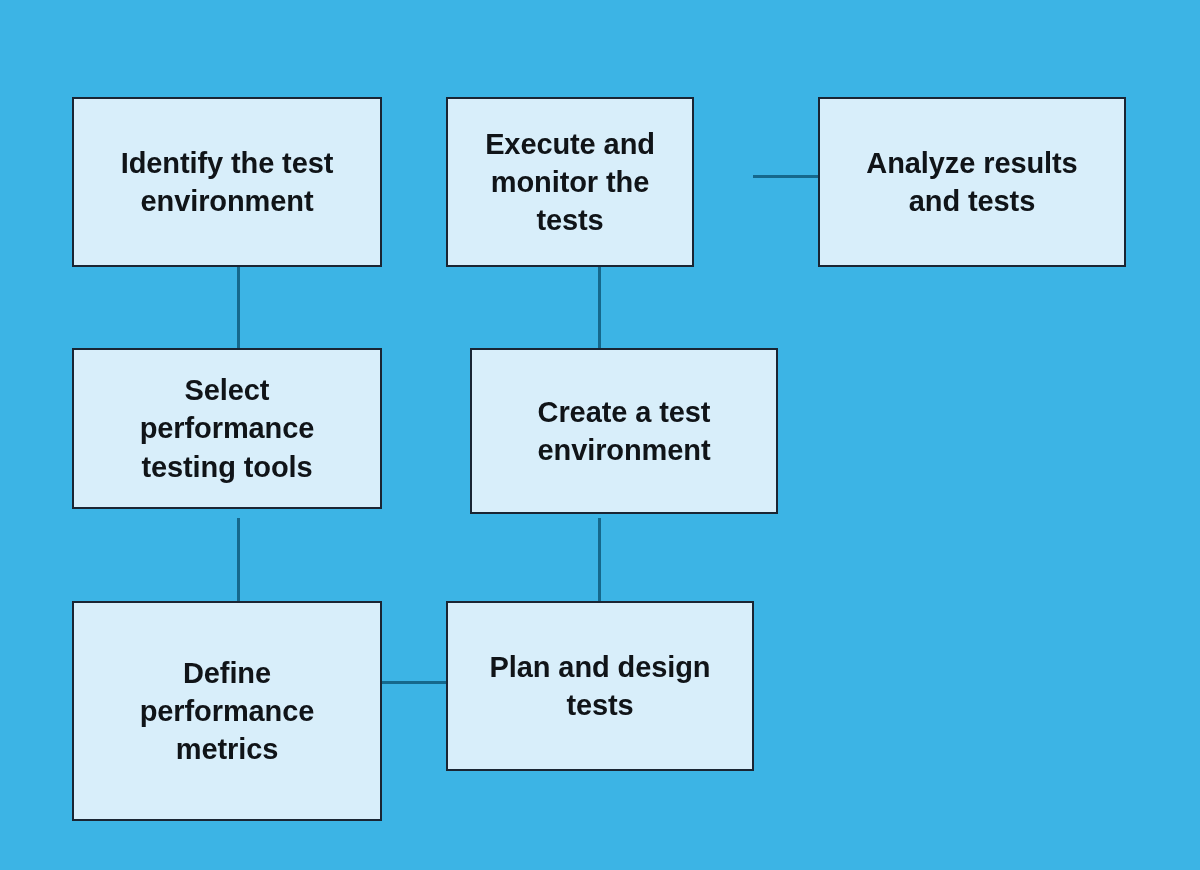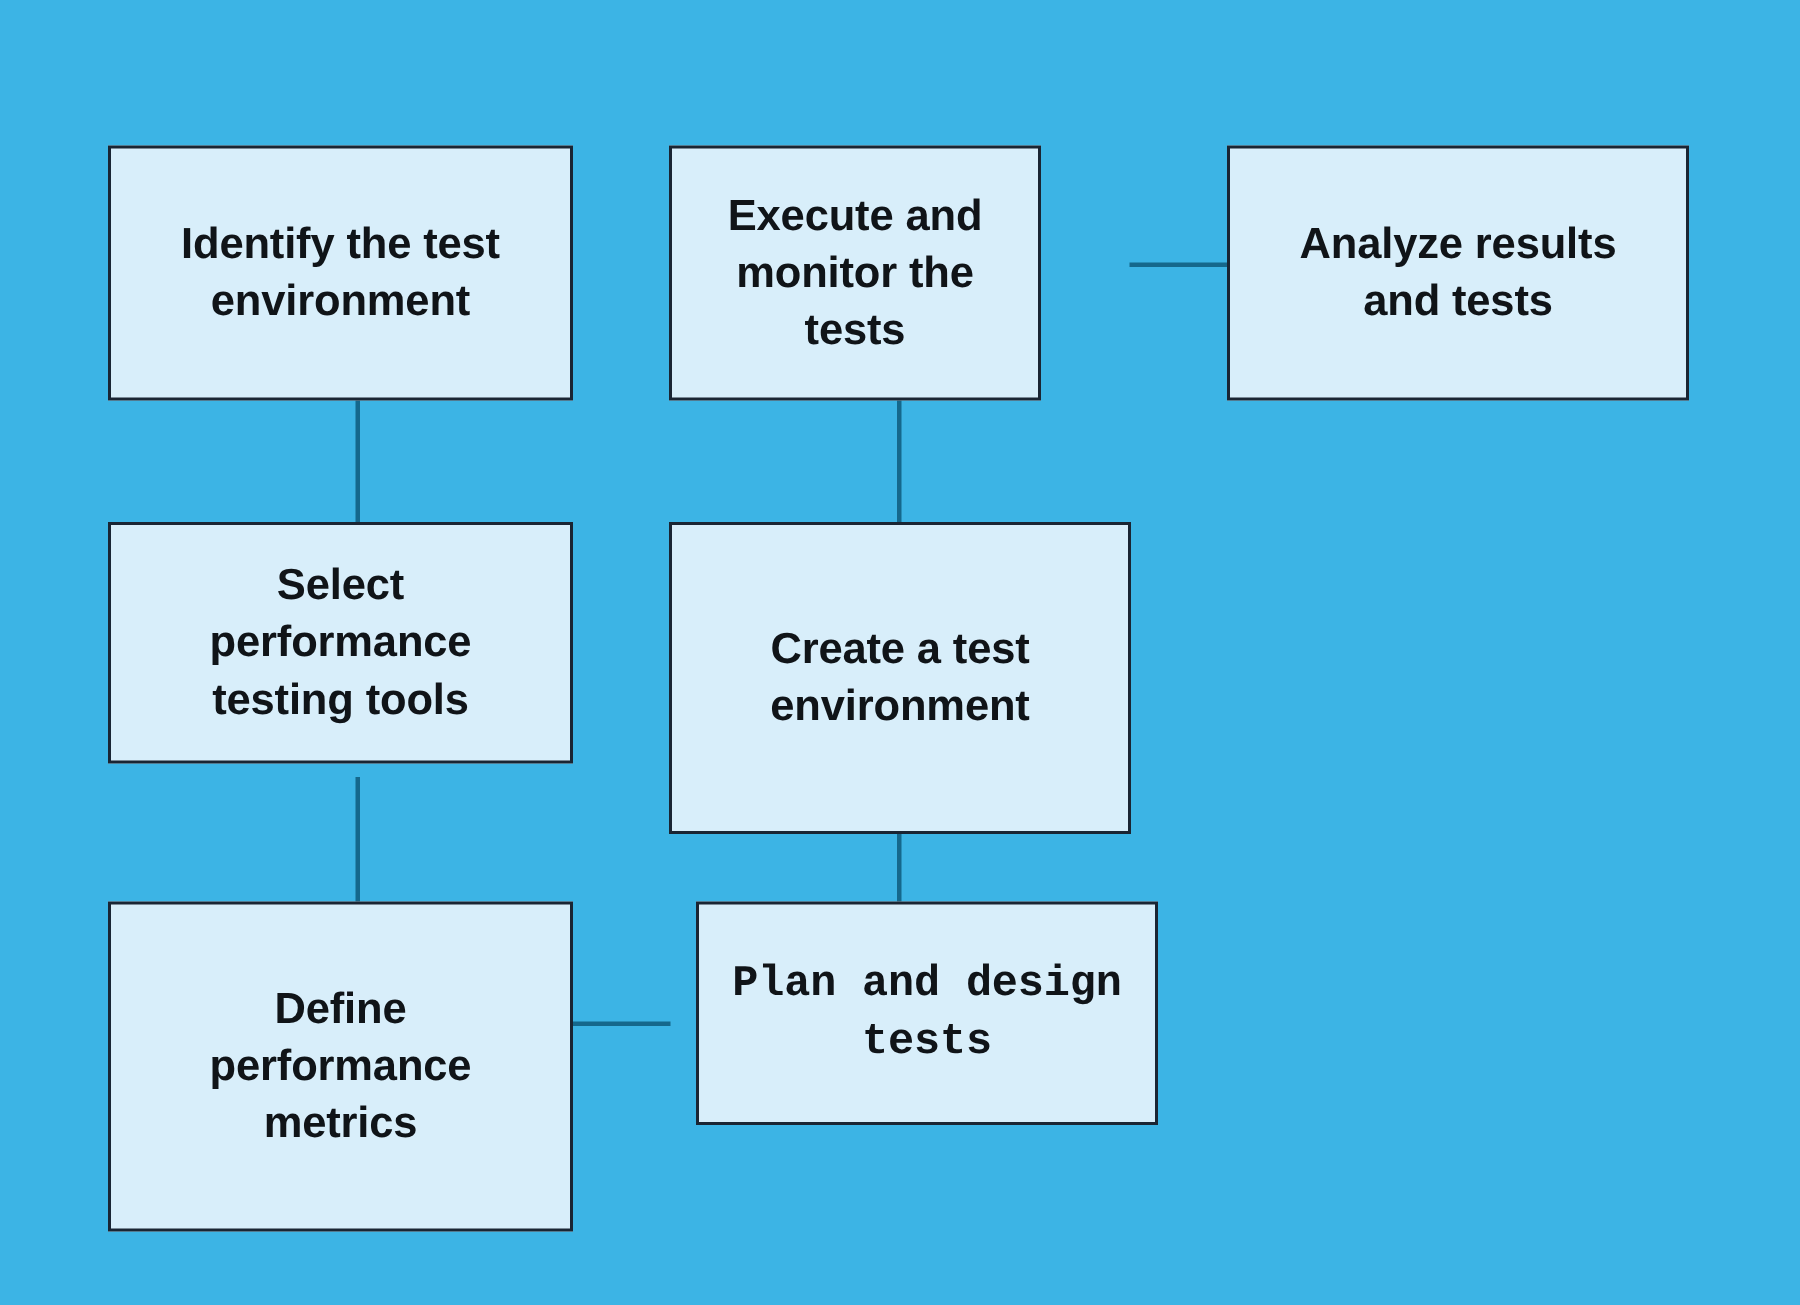--- a/index.html
+++ b/index.html
@@ -50,22 +50,22 @@
     letter-spacing: -0.1px;
     padding: 0 14px;
     white-space: pre-line;
   }
 
   
   #node-identify-environment { left: 72px;  top: 97px;  width: 310px; height: 170px; }
   #node-select-tools         { left: 72px;  top: 348px; width: 310px; height: 161px; }
   #node-define-metrics       { left: 72px;  top: 601px; width: 310px; height: 220px; }
   #node-execute-monitor      { left: 446px; top: 97px;  width: 248px; height: 170px; }
-  #node-create-environment   { left: 446px; top: 348px; width: 308px; height: 208px; }
-  #node-plan-design          { left: 464px; top: 601px; width: 308px; height: 149px; font-family: Liberation Mono, monospace; }
+  #node-create-environment   { left: 470px; top: 348px; width: 308px; height: 166px; }
+  #node-plan-design          { left: 446px; top: 601px; width: 308px; height: 170px; }
   #node-analyze-retest       { left: 818px; top: 97px;  width: 308px; height: 170px; }
 
   
   #connector-identify-to-select  { left: 237px; top: 266px; height: 84px;  }
   #connector-select-to-define    { left: 237px; top: 518px; height: 85px;  }
   #connector-execute-to-create   { left: 598px; top: 266px; height: 84px;  }
   #connector-create-to-plan      { left: 598px; top: 518px; height: 85px;  }
   #connector-execute-to-analyze  { left: 753px; top: 175px; width: 66px;   }
   #connector-define-to-plan      { left: 381px; top: 681px; width: 66px;   }
 </style>

